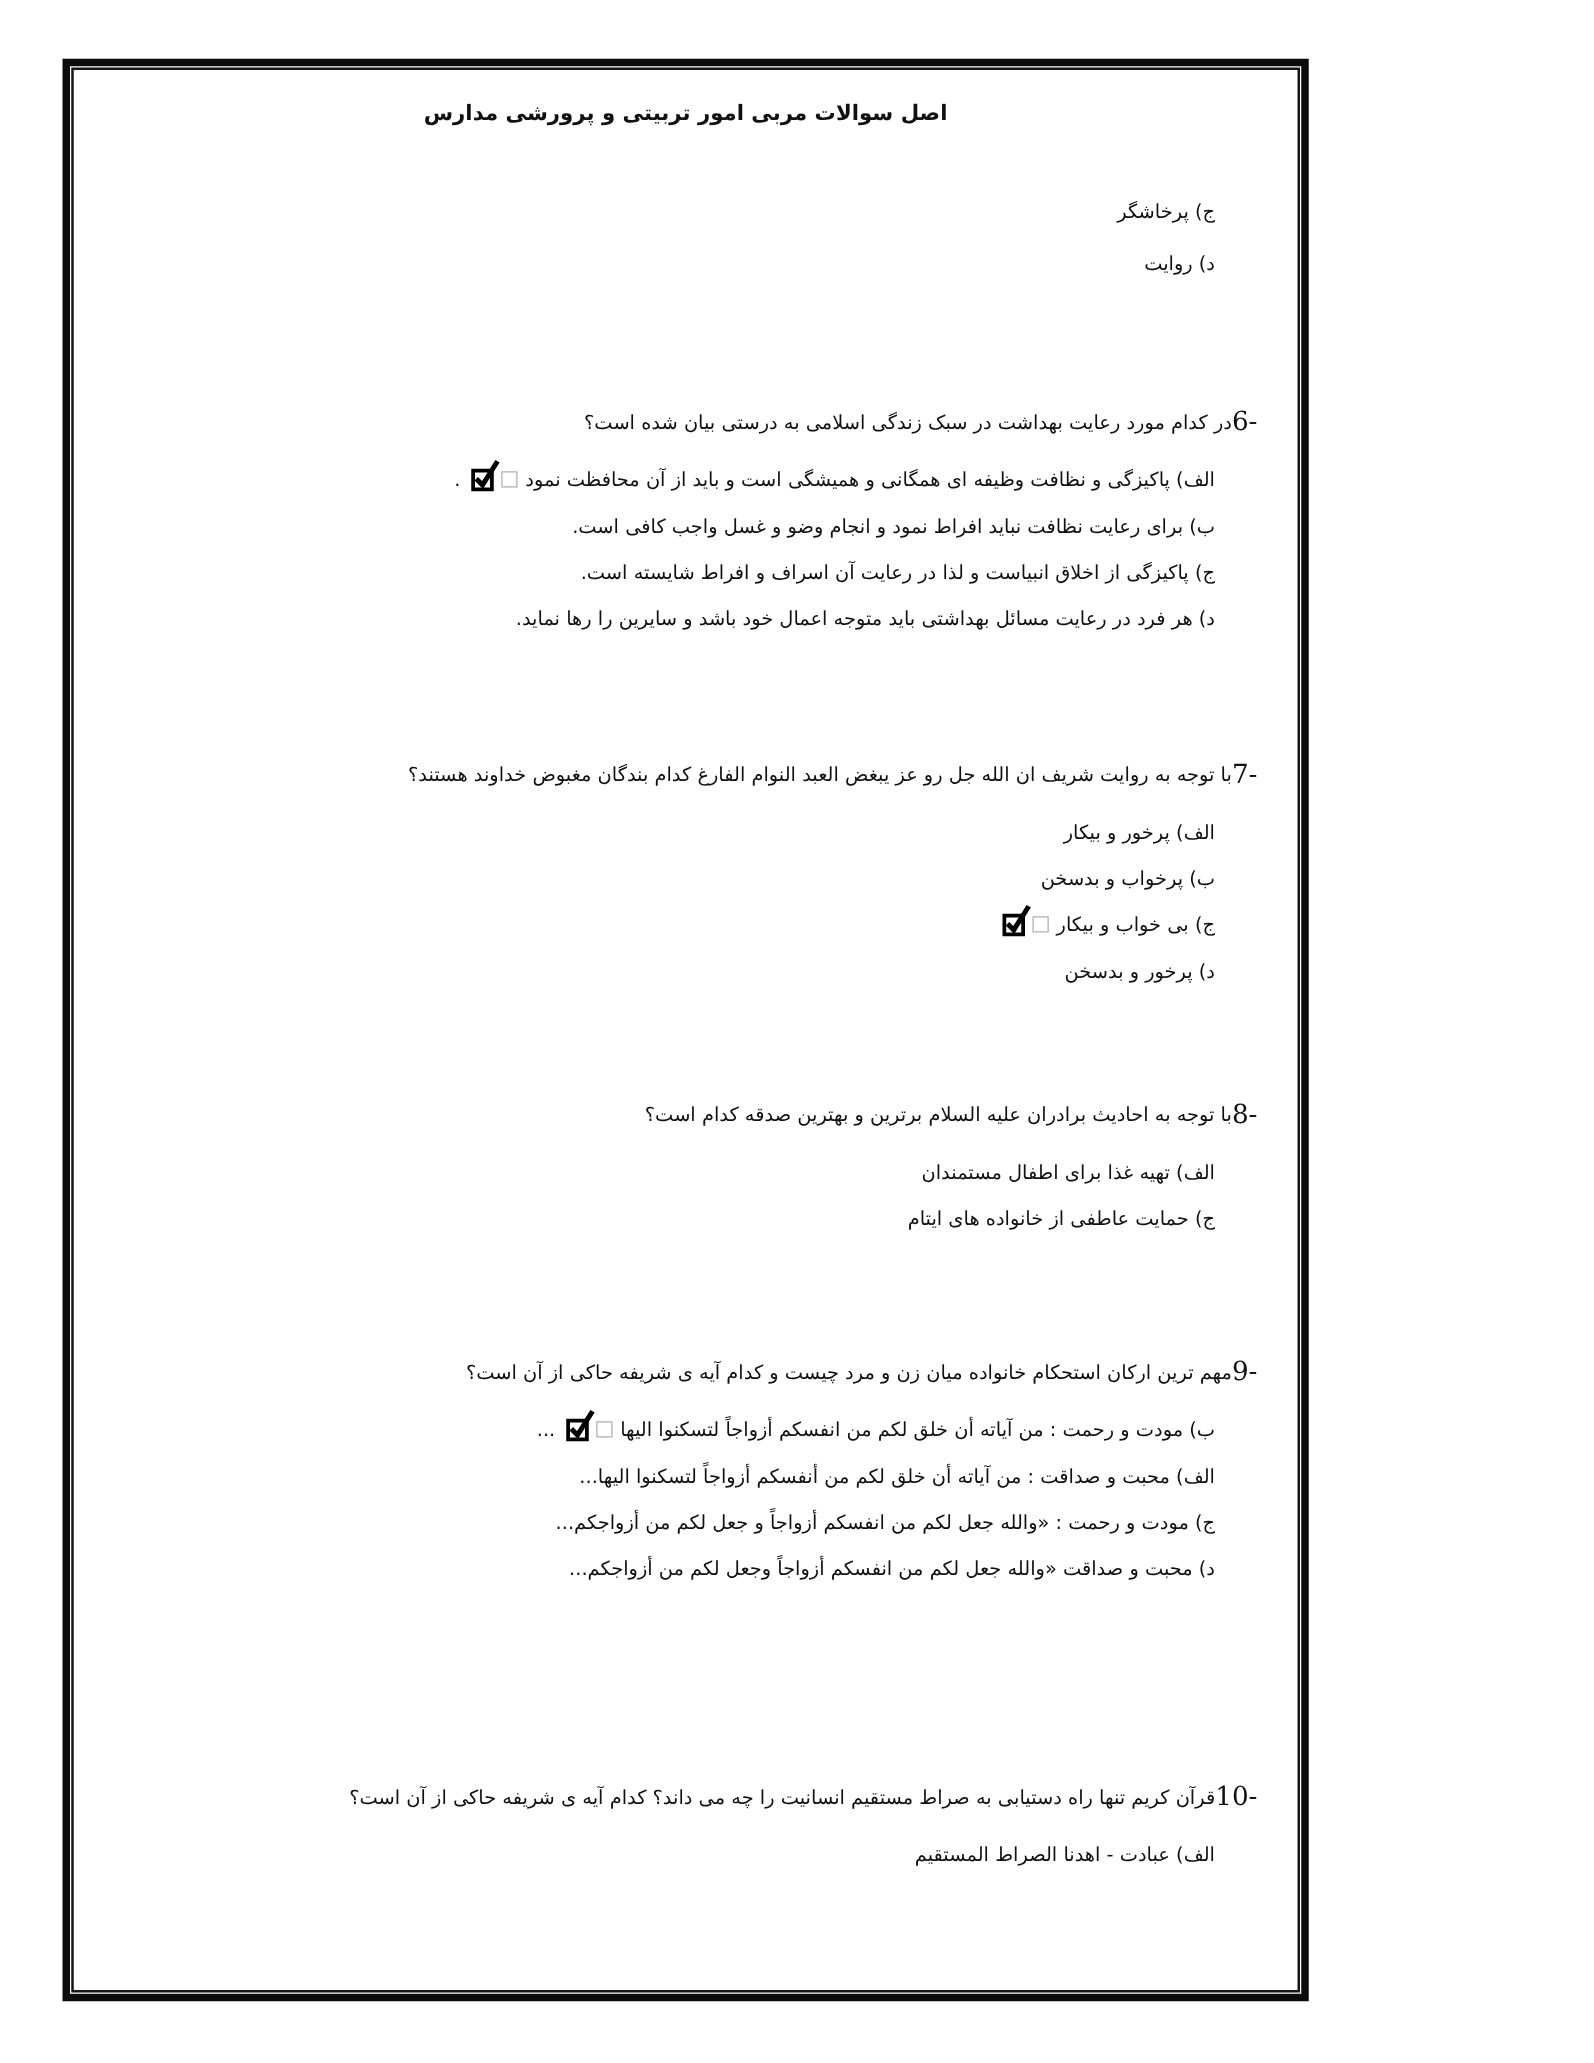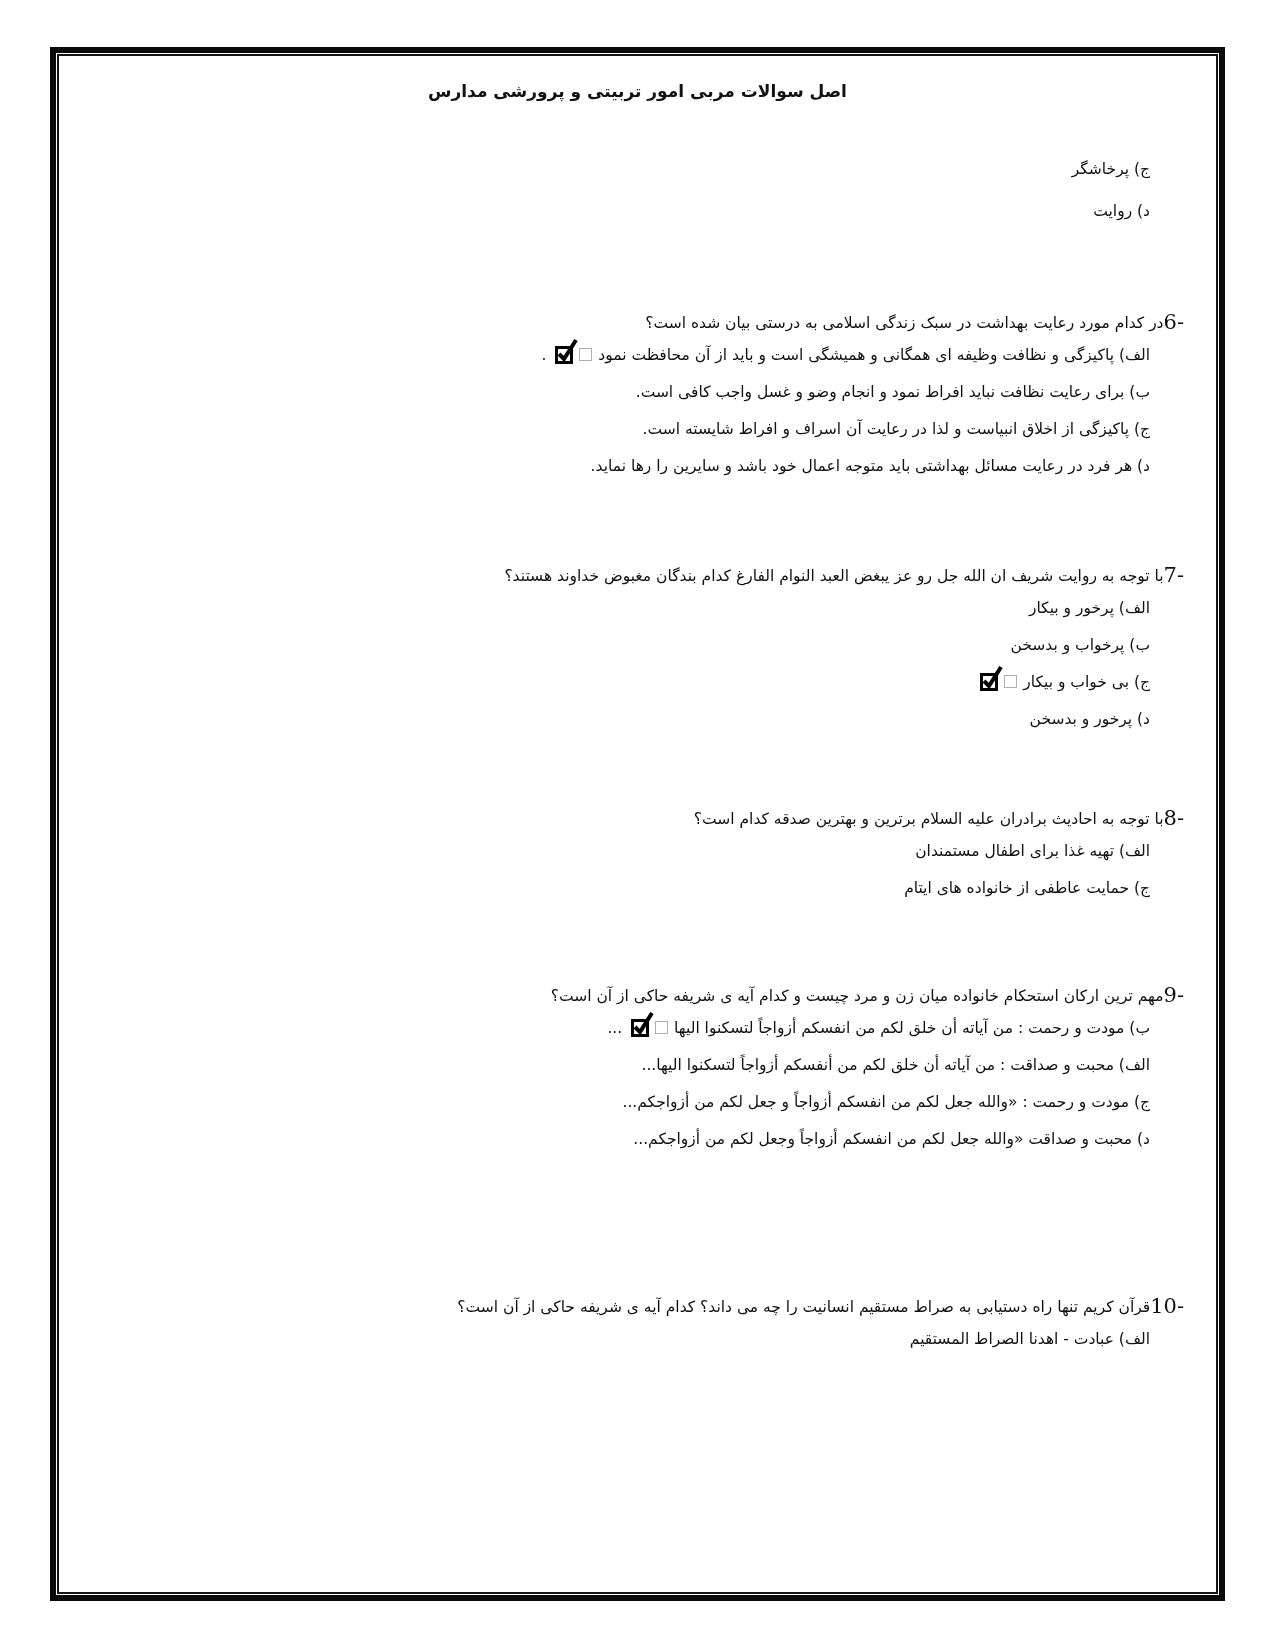--- a/index.html
+++ b/index.html
@@ -7,21 +7,21 @@
     width: 1275px; height: 1650px;
     background: #ffffff;
     font-family: "DejaVu Sans", sans-serif;
     color: #111;
   }
   body { position: relative; }
 
   .frame-outer {
     position: absolute;
     left: 50px; top: 47px;
-    width: 1175px; height: 1554px;
+    width: 997px; height: 1554px;
     border: 6px solid #0b0b0b;
   }
   .frame-inner {
     position: absolute;
     inset: 1px;
     border: 2px solid #151515;
   }
   .content {
     position: absolute;
     inset: 0;
@@ -42,21 +42,21 @@
 
   .orphans { margin-top: 44px; padding-right: 36px; line-height: 42px; }
 
   .question { }
   .q6  { margin-top: 76px; }
   .q7  { margin-top: 76px; }
   .q8  { margin-top: 66px; }
   .q9  { margin-top: 74px; }
   .q10 { margin-top: 134px; }
 
-  .stem { line-height: 27px; padding-right: 2px; }
+  .stem { line-height: 56px; padding-right: 2px; }
   .qnum {
     direction: ltr;
     unicode-bidi: bidi-override;
     display: inline-block;
     font-family: "DejaVu Serif", serif;
     font-size: 21px;
     transform: translateY(1px);
   }
   .option { padding-right: 36px; line-height: 37px; }
 

